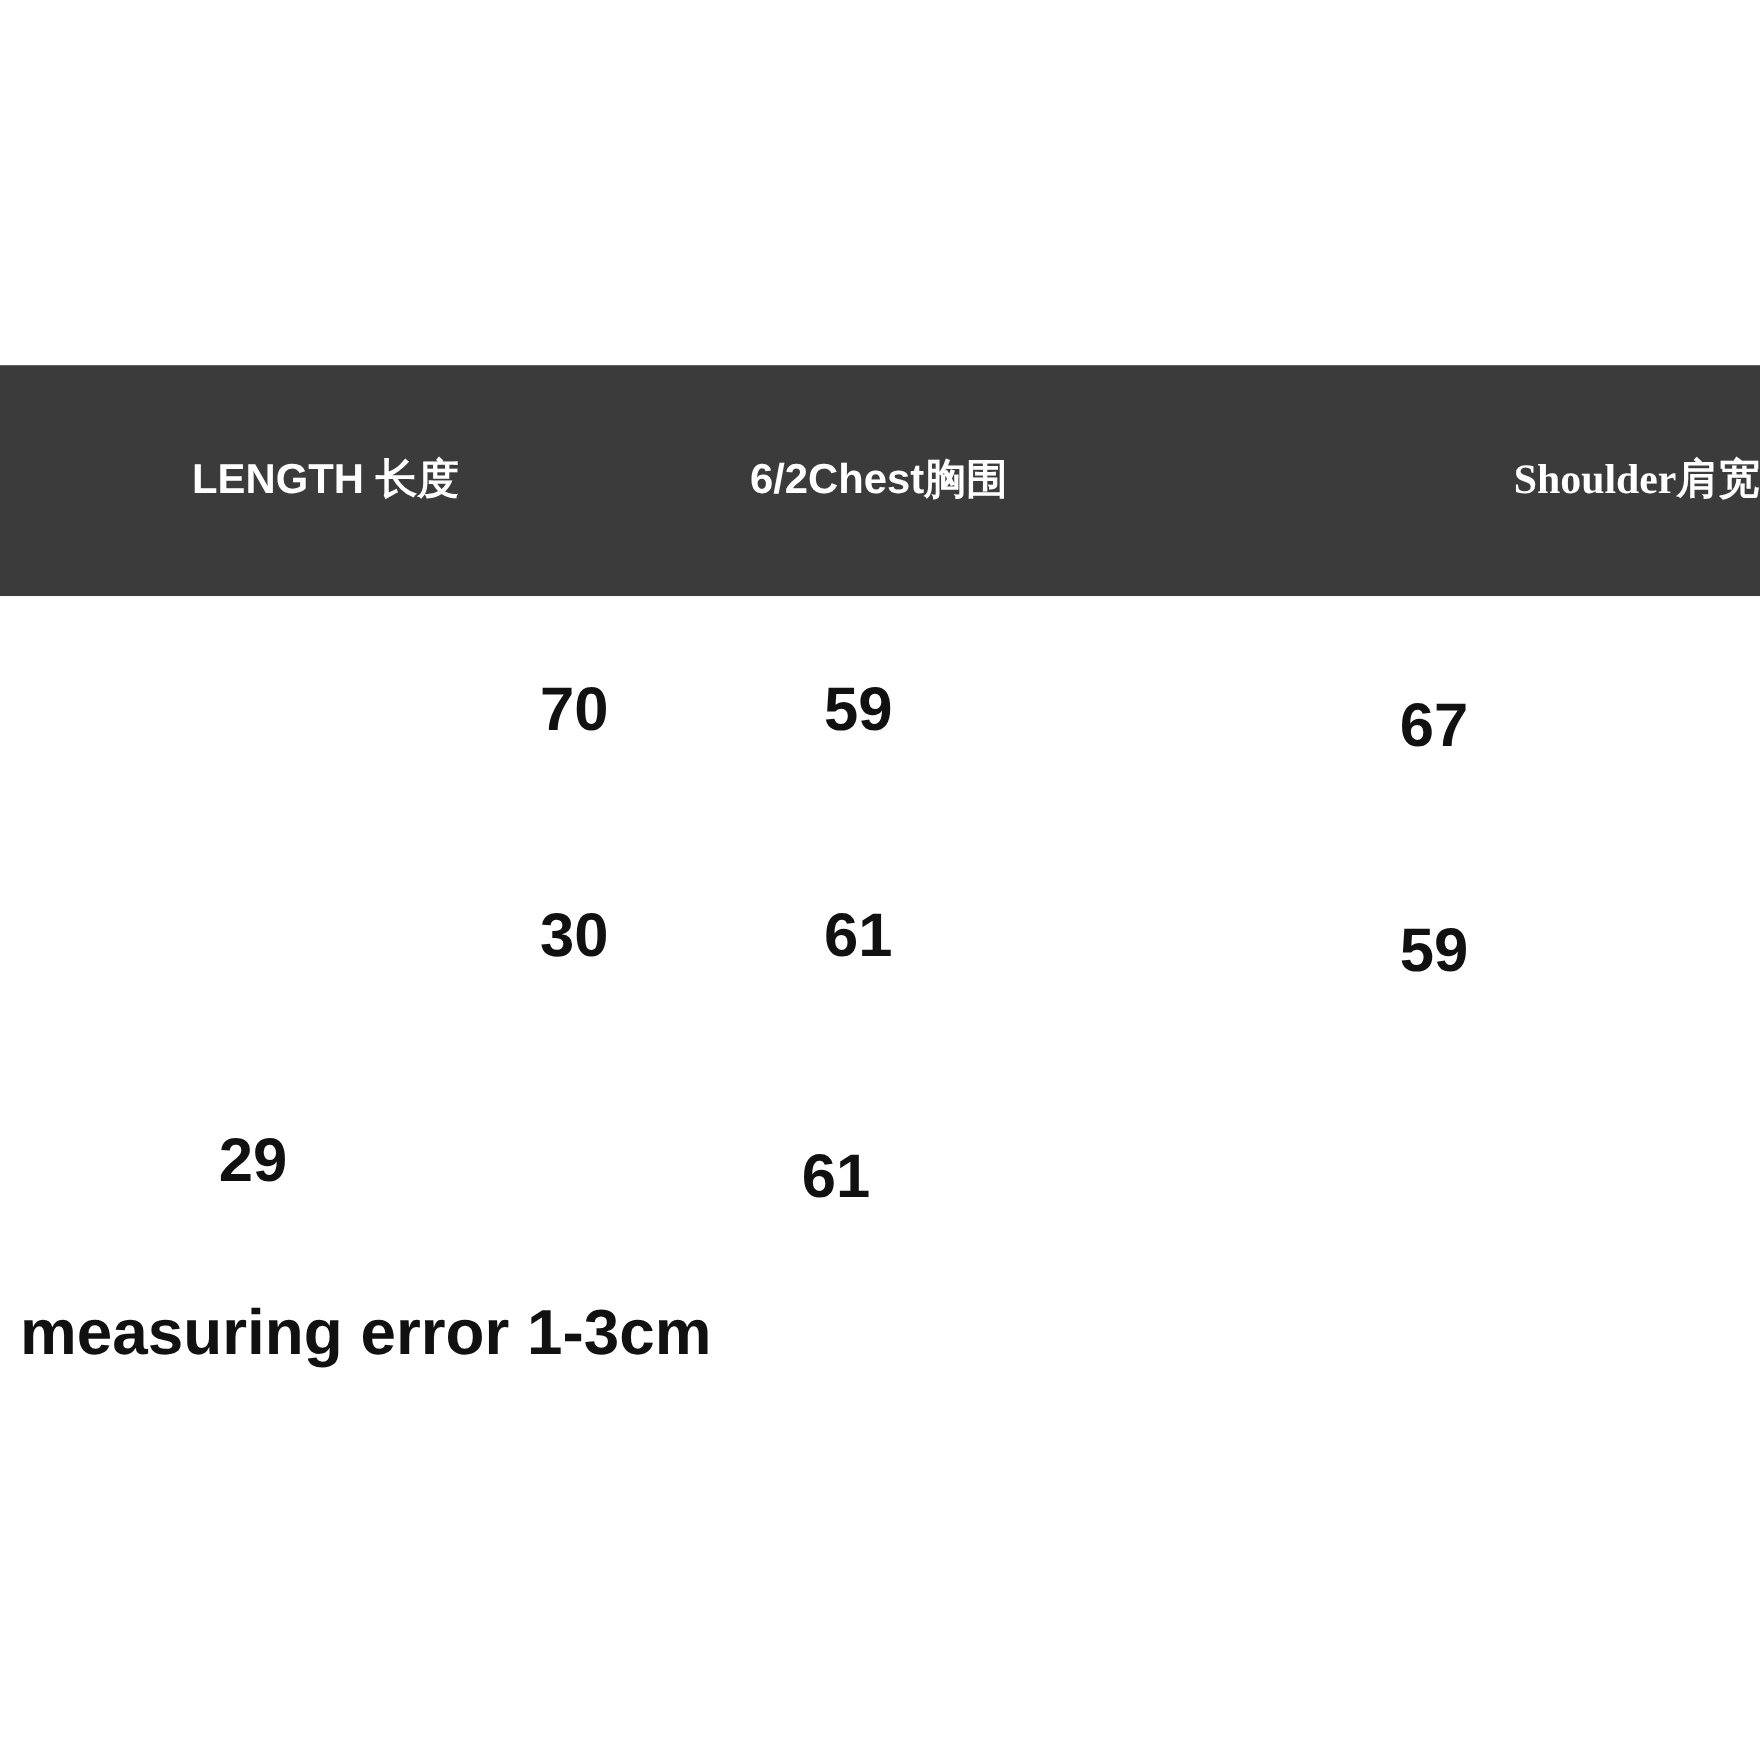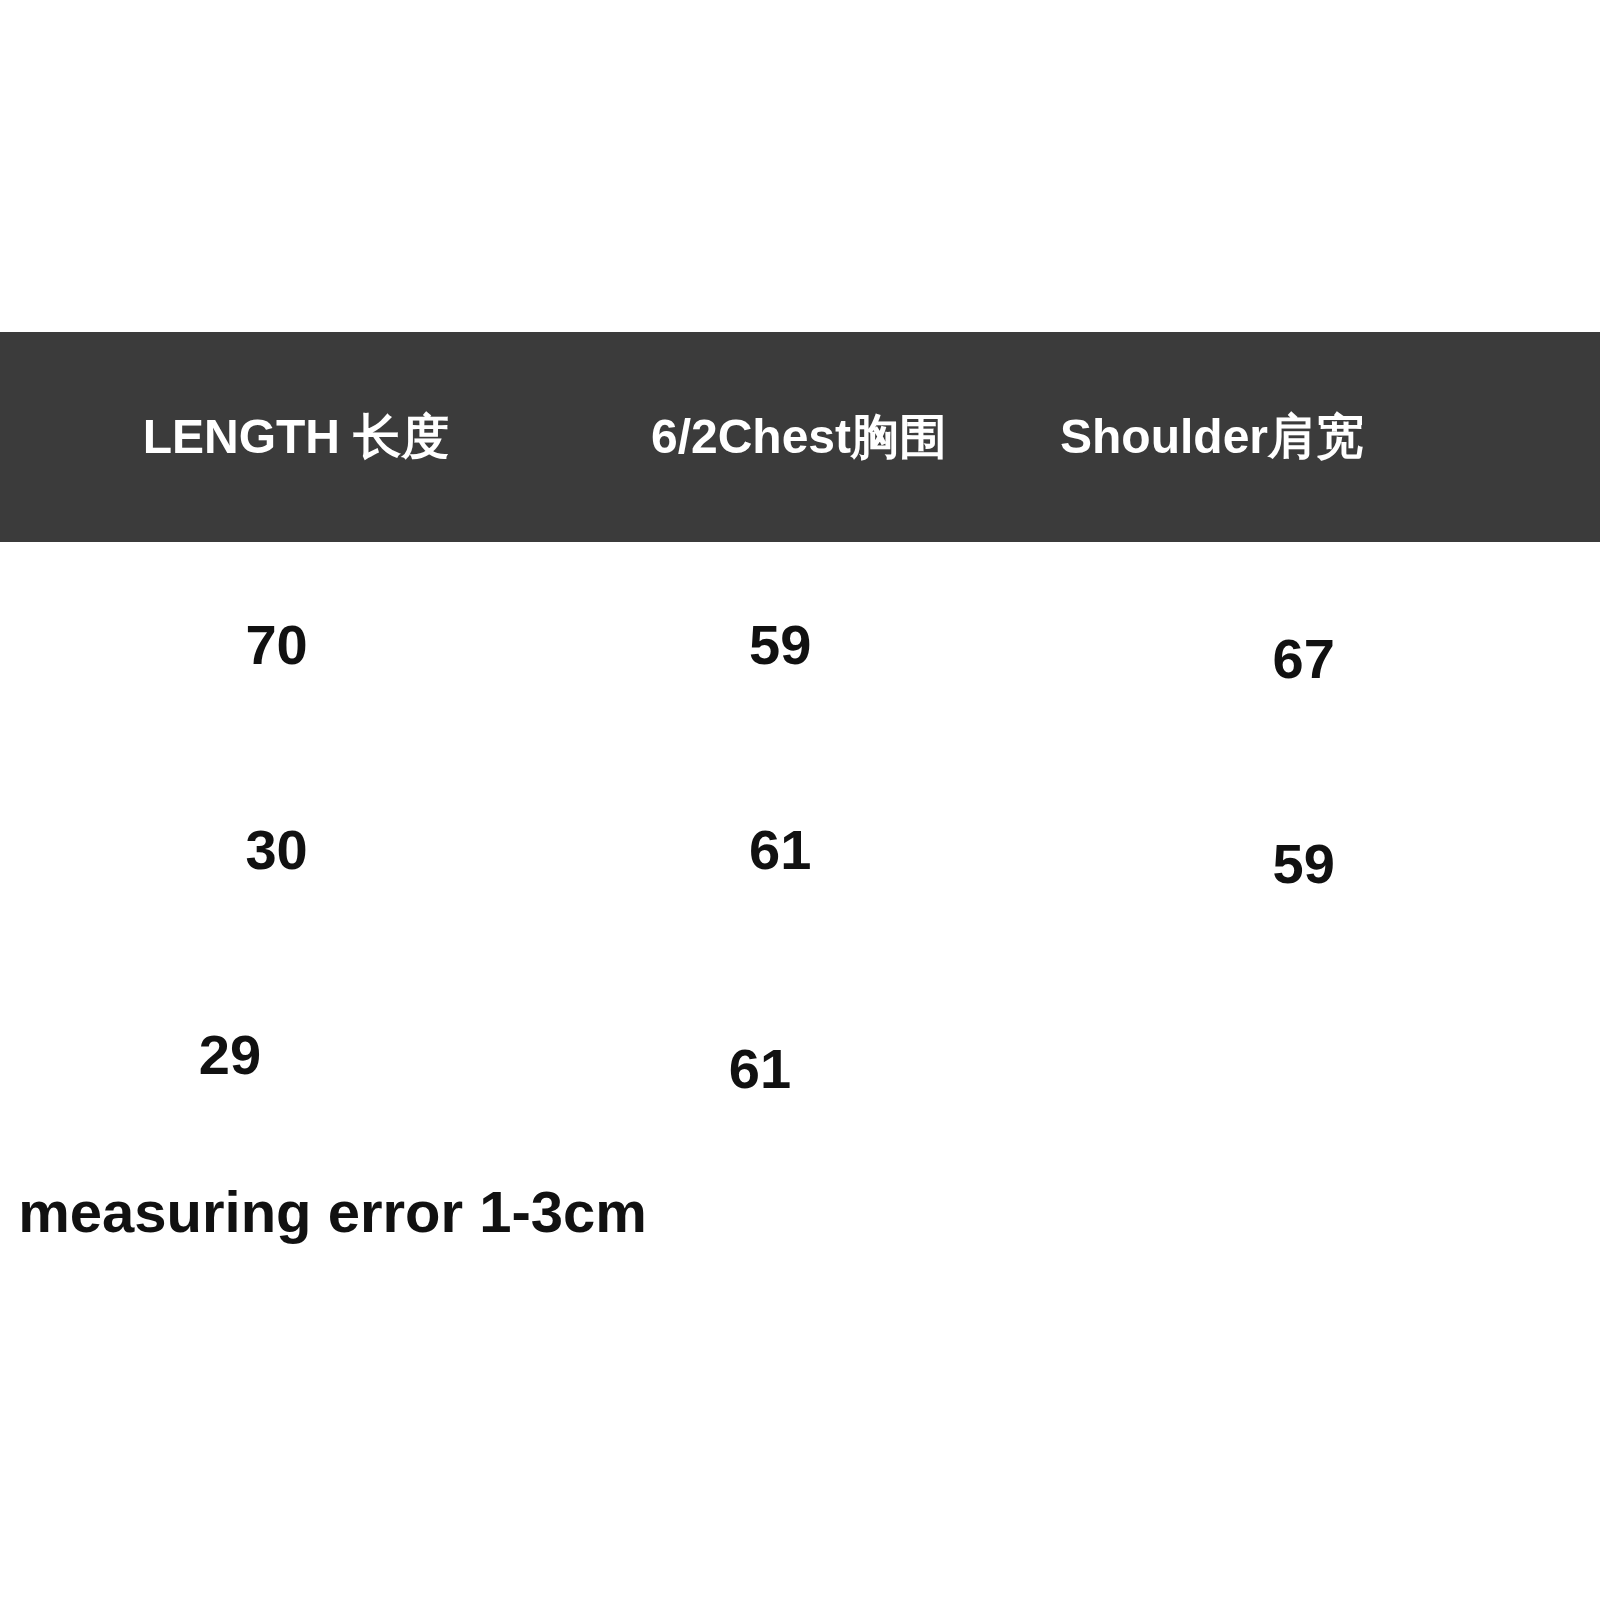--- a/index.html
+++ b/index.html
@@ -27,52 +27,52 @@
     background: #3b3b3b;
     height: 210px;
     display: flex;
     align-items: center;
     box-sizing: border-box;
     padding-left: 0;
   }
 
   .th {
     color: #ffffff;
-    font-size: 48px;
+    font-size: 38px;
     font-weight: bold;
     letter-spacing: 0px;
     white-space: nowrap;
     text-align: center;
     line-height: 1.1;
     margin-left: 44px;
   }
 
   .th-length  { width: 560px; text-align: center; }
   .th-chest   { width: 460px; text-align: center; }
-  .th-shoulder{ width: 600px; text-align: left; padding-left: 10px; }
+  .th-shoulder{ width: 600px; text-align: right; padding-left: 10px; font-family: Liberation Serif, serif; }
 
   .tbody {
     background: #ffffff;
   }
 
   .tr {
     display: flex;
     align-items: center;
     height: 205px;
   }
 
   .td {
     color: #111111;
     font-size: 56px;
     font-weight: bold;
     text-align: center;
     white-space: nowrap;
   }
 
-  .td-length   { width: 560px; }
+  .td-length   { width: 560px; text-align: right; }
   .td-chest    { width: 460px; }
   .td-shoulder { width: 600px; margin-top: 28px; }
 
   .note {
     position: absolute;
     left: -14px;
     top: 1178px;
     width: 1200px;
     font-size: 58px;
     font-weight: bold;

